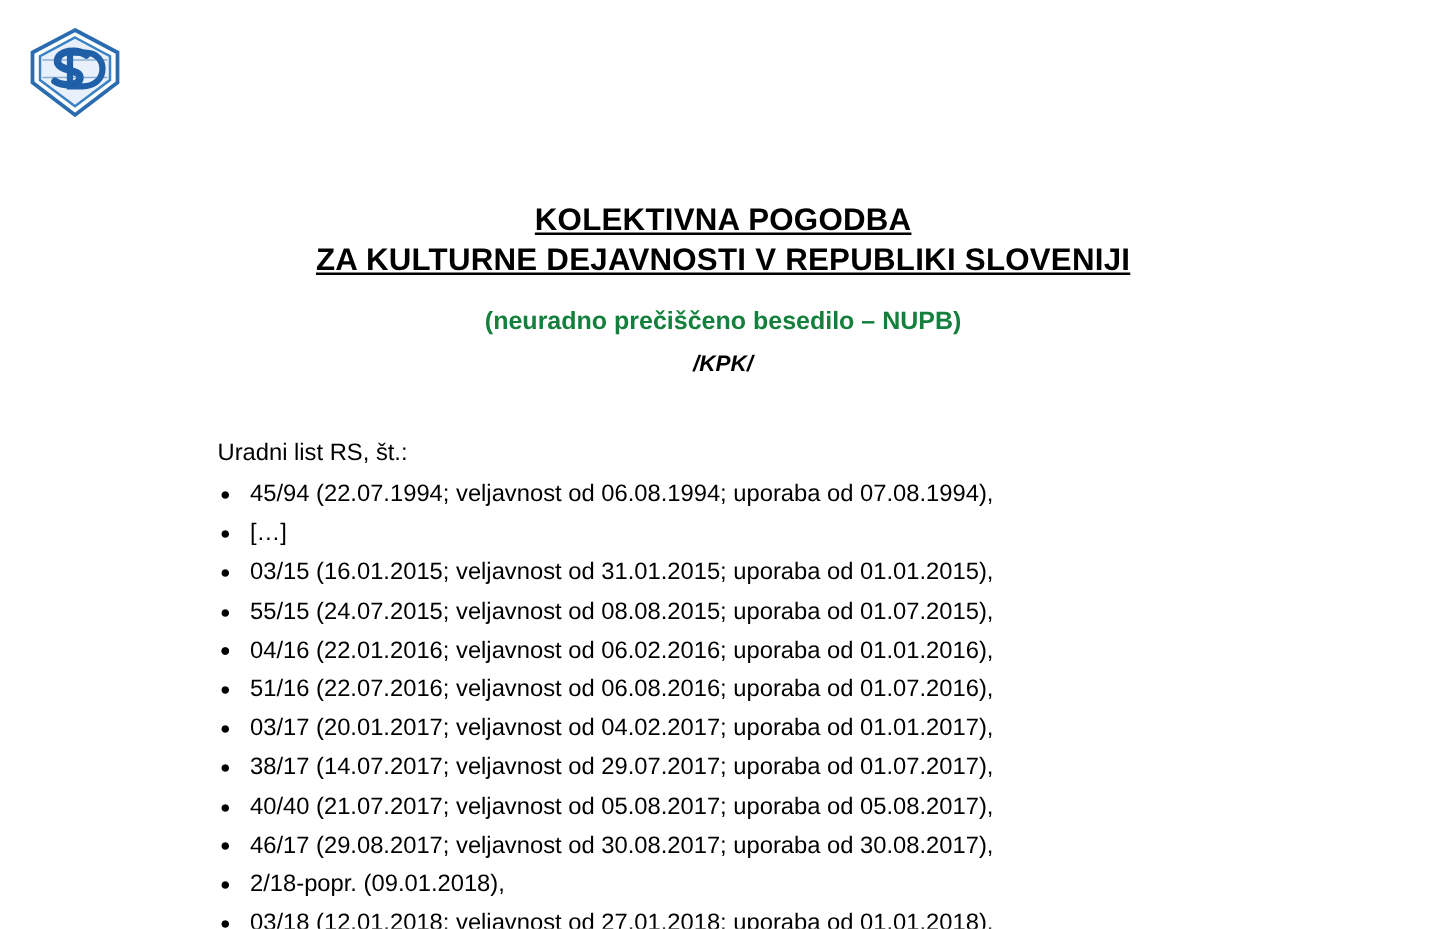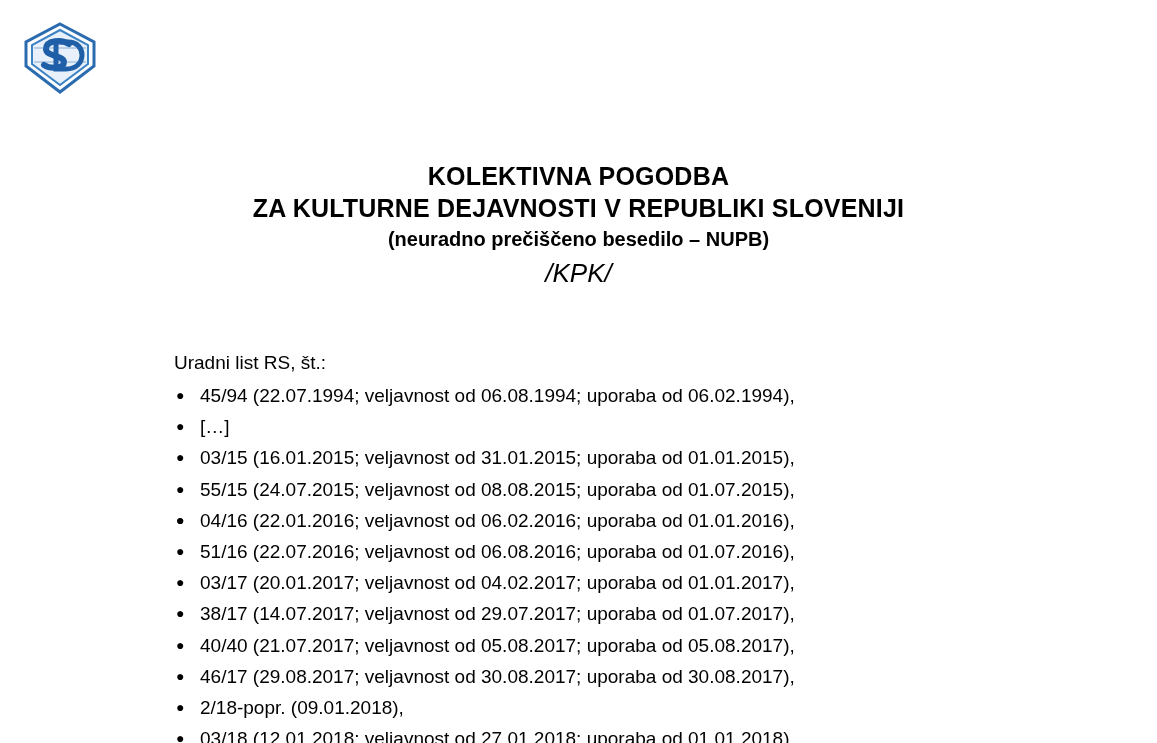--- a/index.html
+++ b/index.html
@@ -34,31 +34,32 @@
     top: 160px;
     width: 1157px;
     text-align: center;
   }
   .title-line {
     font-size: 25px;
     font-weight: bold;
     color: #000000;
     line-height: 32px;
     letter-spacing: 0.2px;
+    text-decoration: underline;
   }
   .subtitle-line {
     font-size: 20px;
     font-weight: bold;
-    color: #000000;
+    color: #15803d;
     line-height: 30px;
-    margin-top: 0;
+    margin-top: 18px;
   }
   .short-title {
-    font-size: 26px;
-    font-weight: normal;
+    font-size: 18px;
+    font-weight: bold;
     font-style: italic;
     color: #000000;
     line-height: 30px;
     margin-top: 4px;
   }
 
   
   .source-wrap {
     position: absolute;
     left: 172px;
@@ -114,21 +115,21 @@
 <div class="title-block">
   <div class="title-line">KOLEKTIVNA POGODBA</div>
   <div class="title-line">ZA KULTURNE DEJAVNOSTI V REPUBLIKI SLOVENIJI</div>
   <div class="subtitle-line">(neuradno prečiščeno besedilo – NUPB)</div>
   <div class="short-title">/KPK/</div>
 </div>
 
 <div class="source-wrap">
   <div class="source-label">Uradni list RS, št.:</div>
   <ul class="source-list">
-    <li><span class="bullet">●</span><span>45/94 (22.07.1994; veljavnost od 06.08.1994; uporaba od 06.02.1994),</span></li>
+    <li><span class="bullet">●</span><span>45/94 (22.07.1994; veljavnost od 06.08.1994; uporaba od 07.08.1994),</span></li>
     <li><span class="bullet">●</span><span>[…]</span></li>
     <li><span class="bullet">●</span><span>03/15 (16.01.2015; veljavnost od 31.01.2015; uporaba od 01.01.2015),</span></li>
     <li><span class="bullet">●</span><span>55/15 (24.07.2015; veljavnost od 08.08.2015; uporaba od 01.07.2015),</span></li>
     <li><span class="bullet">●</span></li>
     <li><span class="bullet">●</span><span>04/16 (22.01.2016; veljavnost od 06.02.2016; uporaba od 01.01.2016),</span></li>
     <li><span class="bullet">●</span><span>51/16 (22.07.2016; veljavnost od 06.08.2016; uporaba od 01.07.2016),</span></li>
     <li><span class="bullet">●</span><span>03/17 (20.01.2017; veljavnost od 04.02.2017; uporaba od 01.01.2017),</span></li>
     <li><span class="bullet">●</span><span>38/17 (14.07.2017; veljavnost od 29.07.2017; uporaba od 01.07.2017),</span></li>
     <li><span class="bullet">●</span><span>40/40 (21.07.2017; veljavnost od 05.08.2017; uporaba od 05.08.2017),</span></li>
     <li><span class="bullet">●</span><span>46/17 (29.08.2017; veljavnost od 30.08.2017; uporaba od 30.08.2017),</span></li>

